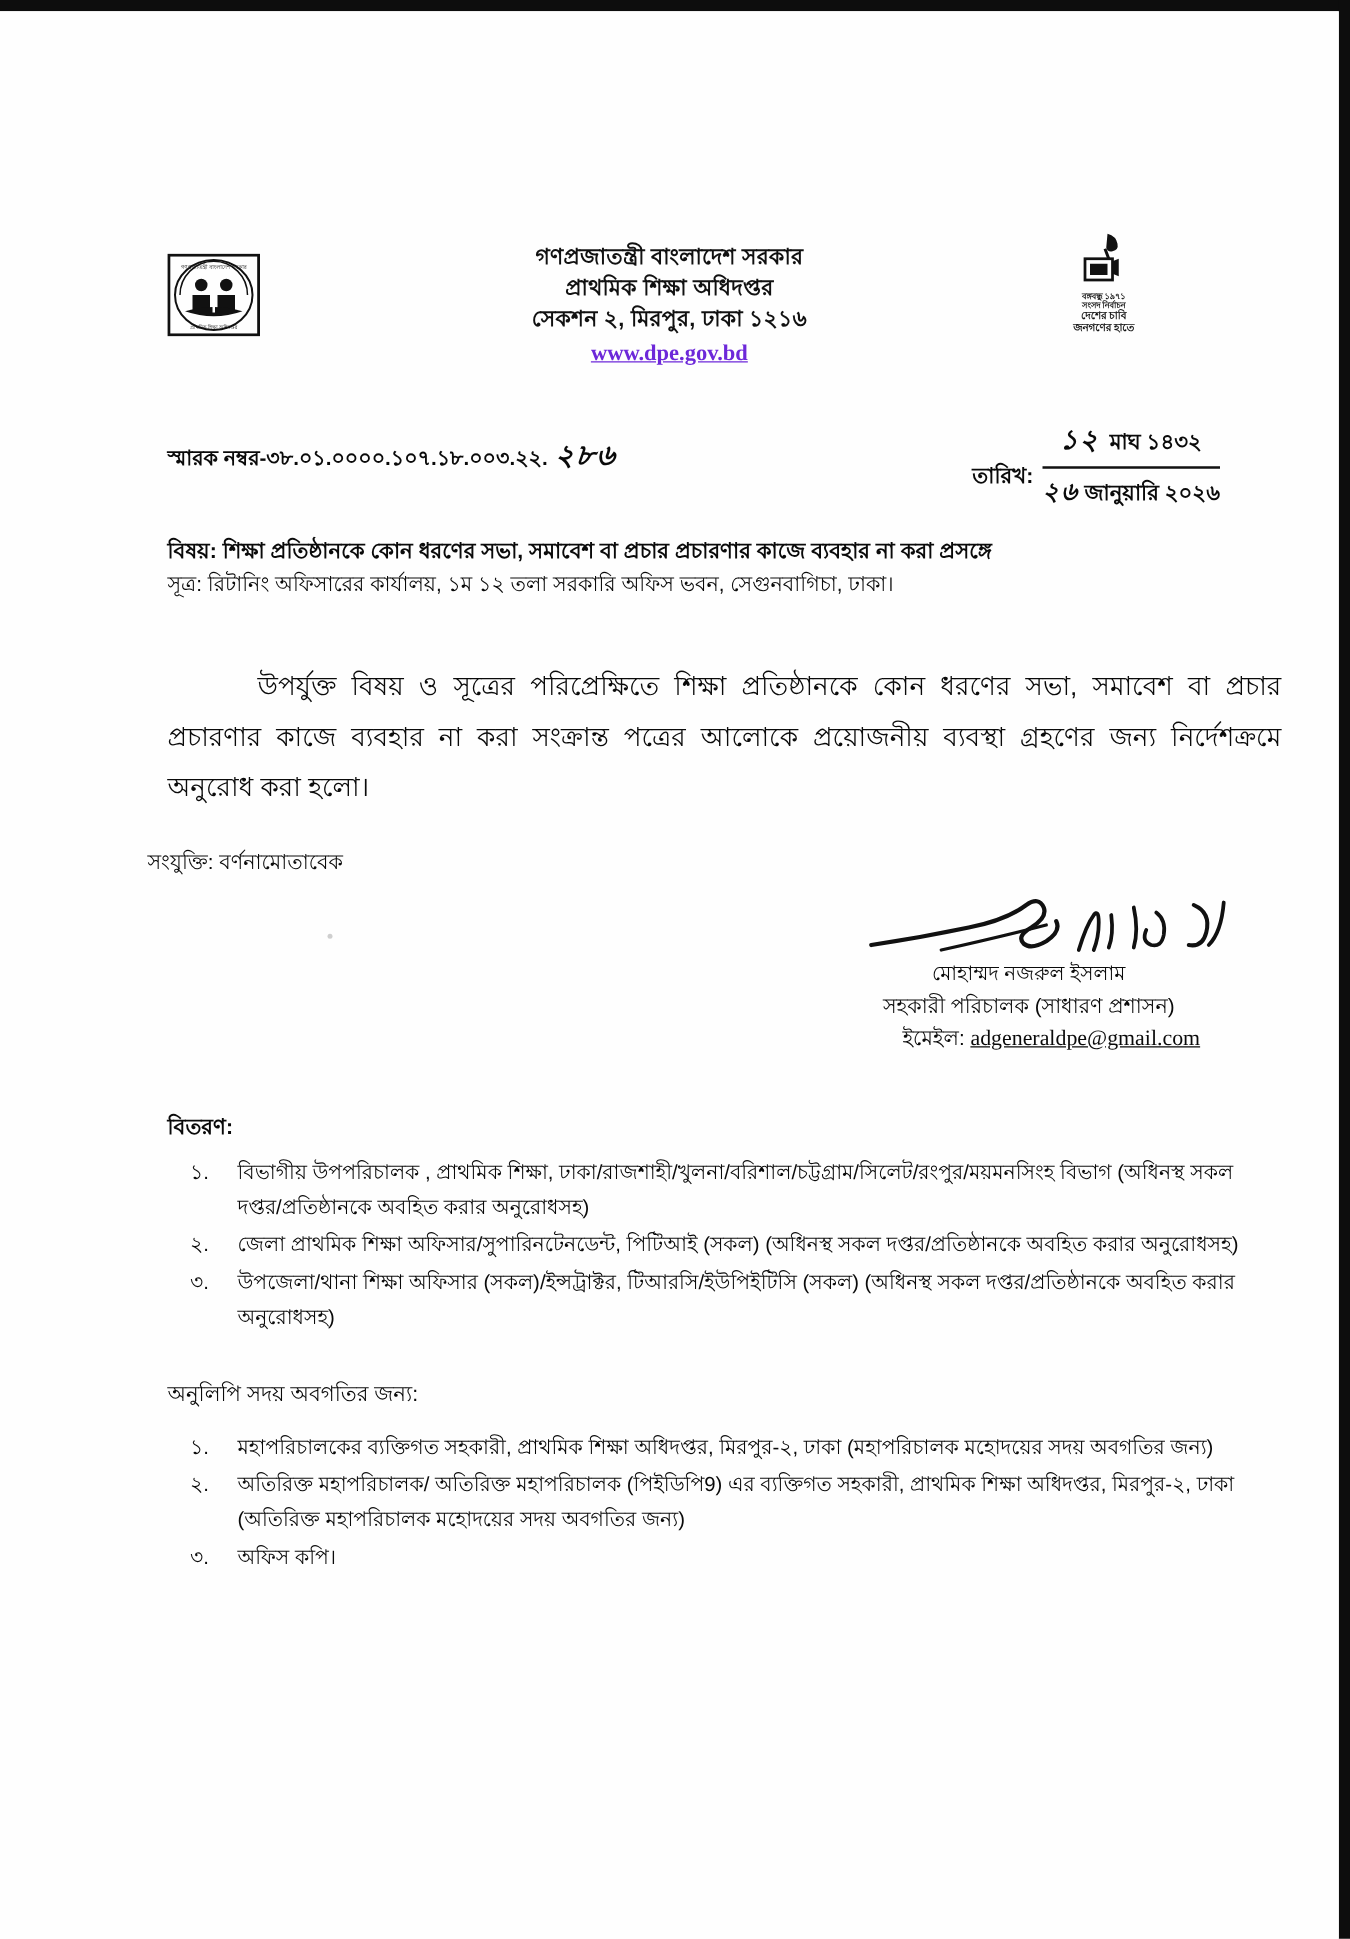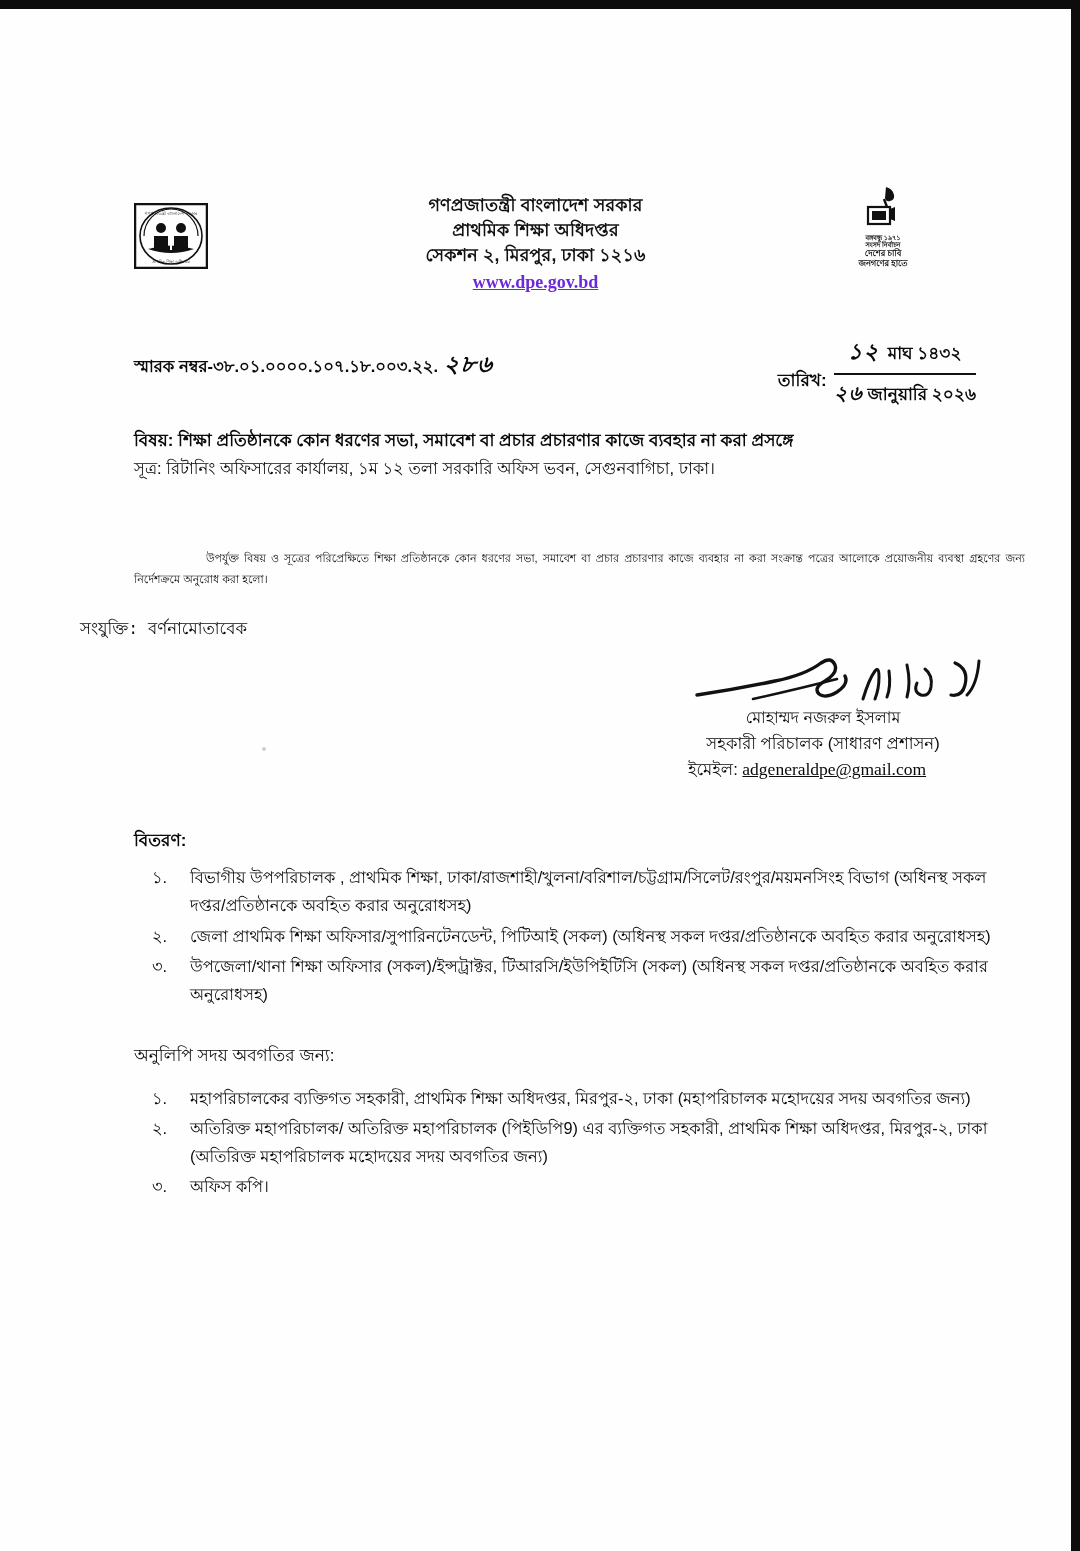--- a/index.html
+++ b/index.html
@@ -81,21 +81,21 @@
   .stamp {
     position: absolute;
     right: 140px;
     top: 6px;
     width: 96px;
     text-align: center;
     line-height: 1.02;
   }
   .stamp-mark svg { display:block; margin: 0 auto; }
   .stamp-text {
-    font-family: Liberation Sans, sans-serif;
+    font-family: Liberation Serif, serif;
     font-size: 6.6px;
     font-weight: 700;
     color: #141414;
     letter-spacing: -0.1px;
   }
   .stamp-text.big { font-size: 8.4px; margin-top: 1px; }
 
   
   .memo-row {
     position: relative;
@@ -169,33 +169,33 @@
   .ref-line {
     font-family: "Liberation Sans", "DejaVu Sans", sans-serif;
     font-size: 16.5px;
     font-weight: 400;
     line-height: 1.5;
     margin-top: 2px;
   }
 
   
   .body-para {
-    margin-top: 68px;
+    margin-top: 50px;
     padding-left: 134px;
     padding-right: 46px;
     font-family: "Liberation Sans", "DejaVu Sans", sans-serif;
-    font-size: 11px;
+    font-size: 21px;
     line-height: 1.92;
     text-align: justify;
     text-indent: 72px;
   }
   .attachment {
     margin-top: 26px;
-    padding-left: 80px;
-    font-family: Liberation Mono, monospace;
+    padding-left: 118px;
+    font-family: Liberation Sans, sans-serif;
     font-size: 16.5px;
   }
 
   
   .sig-block {
     margin-top: 12px;
     position: relative;
     height: 130px;
   }
   .sig-scribble {
@@ -220,21 +220,21 @@
     right: 78px;
     top: 76px;
     width: 340px;
     text-align: center;
     font-family: "Liberation Sans", "DejaVu Sans", sans-serif;
     font-size: 16.5px;
     font-weight: 400;
   }
   .sig-email {
     position: absolute;
-    right: 94px;
+    right: 60px;
     top: 102px;
     width: 340px;
     text-align: center;
     font-family: "Liberation Sans", "DejaVu Sans", sans-serif;
     font-size: 16.5px;
   }
   .sig-email .mail {
     font-family: "Liberation Serif", "DejaVu Serif", serif;
     text-decoration: underline;
     font-size: 17.5px;

